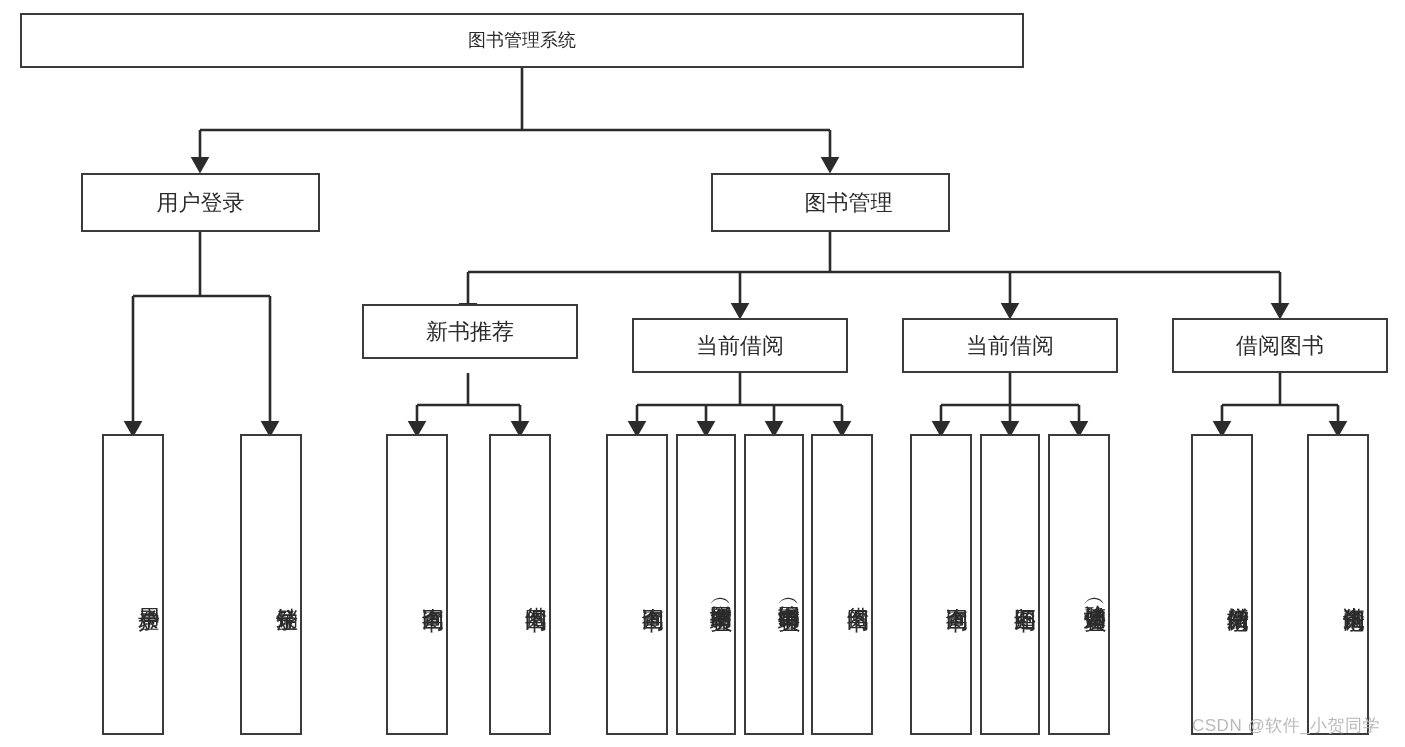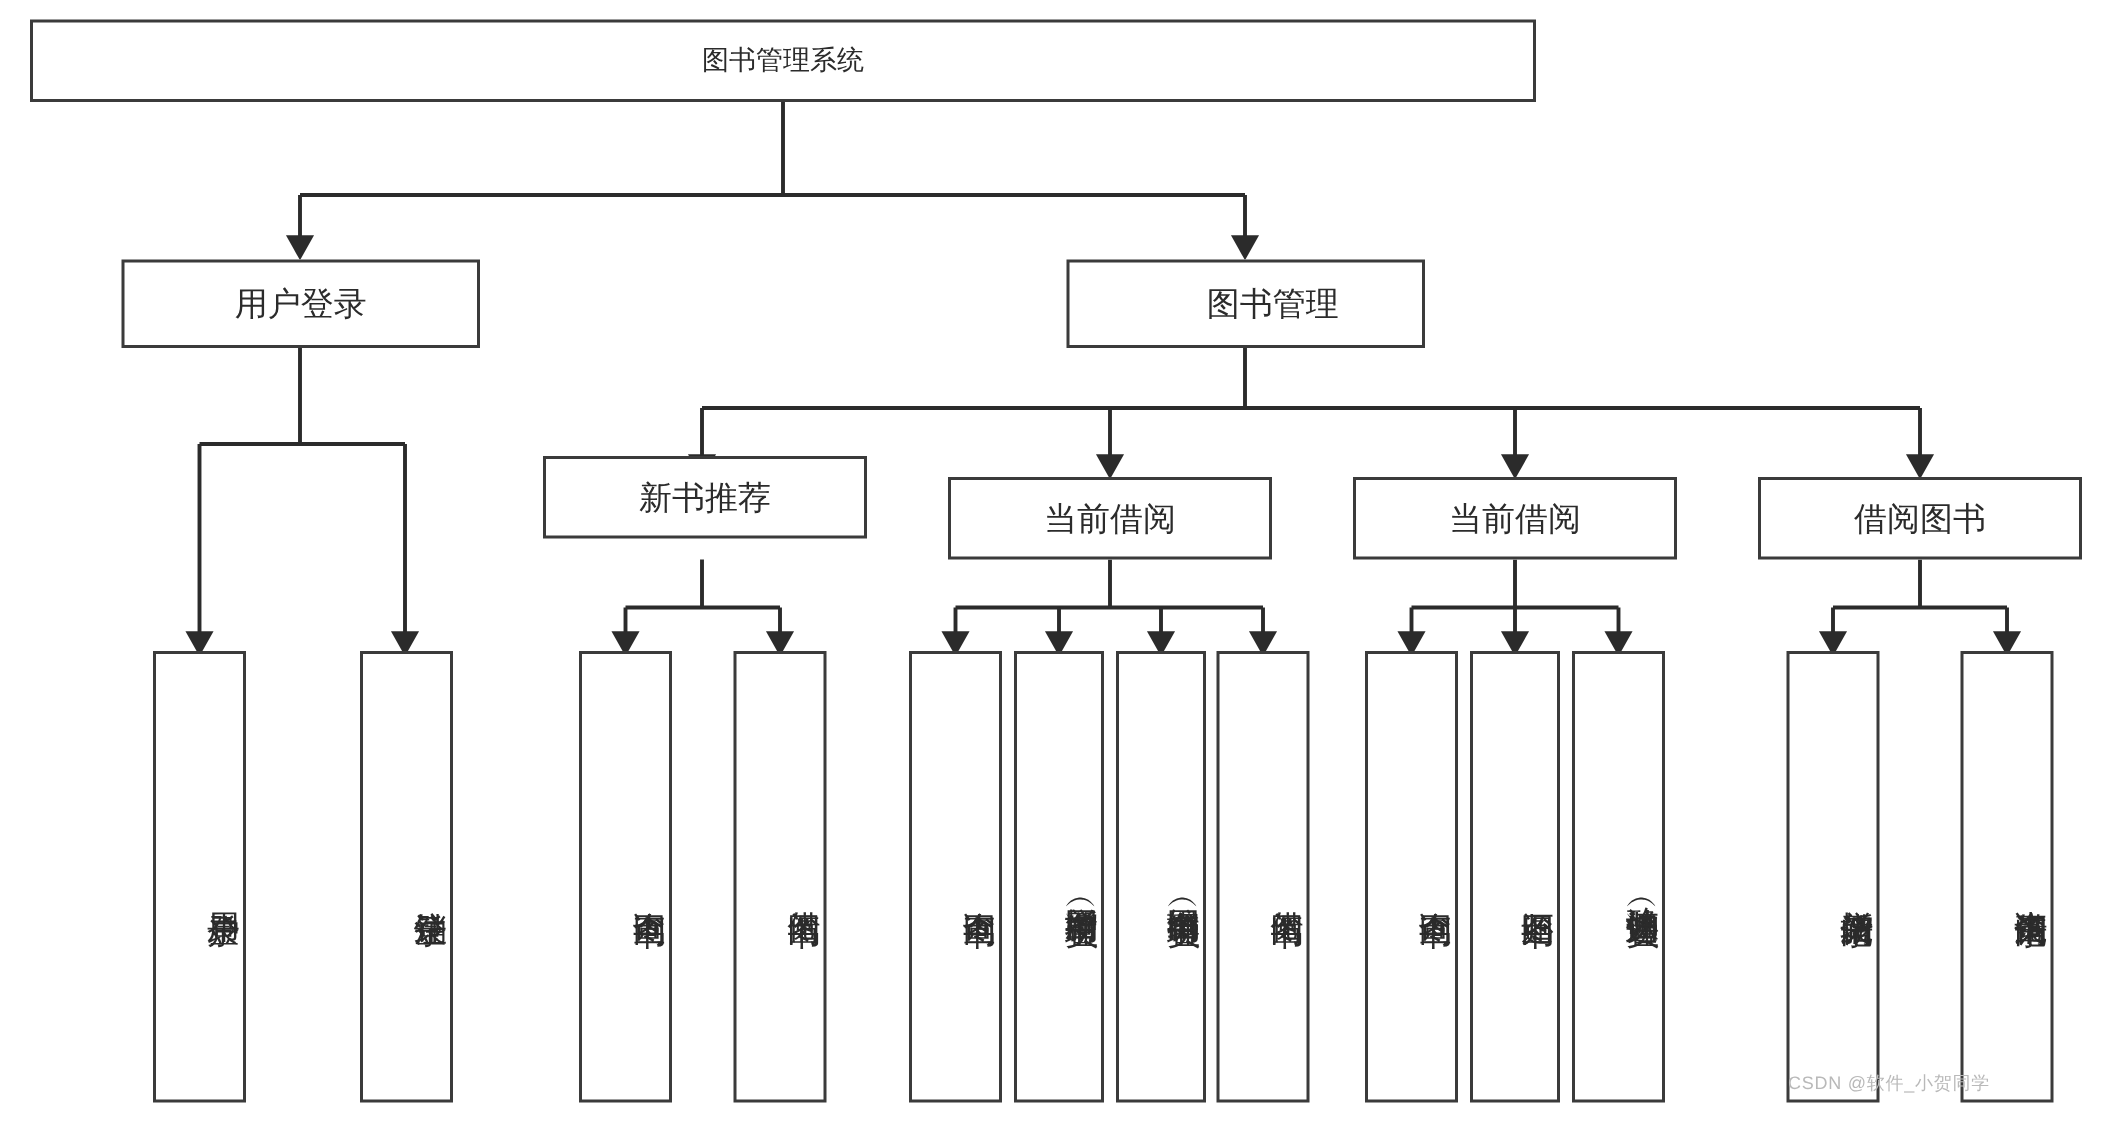--- a/index.html
+++ b/index.html
@@ -49,21 +49,21 @@
   .node.v .lbl {
     writing-mode: vertical-rl;
     text-orientation: upright;
     white-space: nowrap;
   }
   .node.root {
     font-size: 18px;
   }
   .watermark {
     position: absolute;
-    font-size: 12px;
+    font-size: 17px;
     color: #b9b9b9;
     white-space: nowrap;
     letter-spacing: 0.5px;
   }
 </style>
 </head>
 <body>
 
 <div id="canvas">
 

